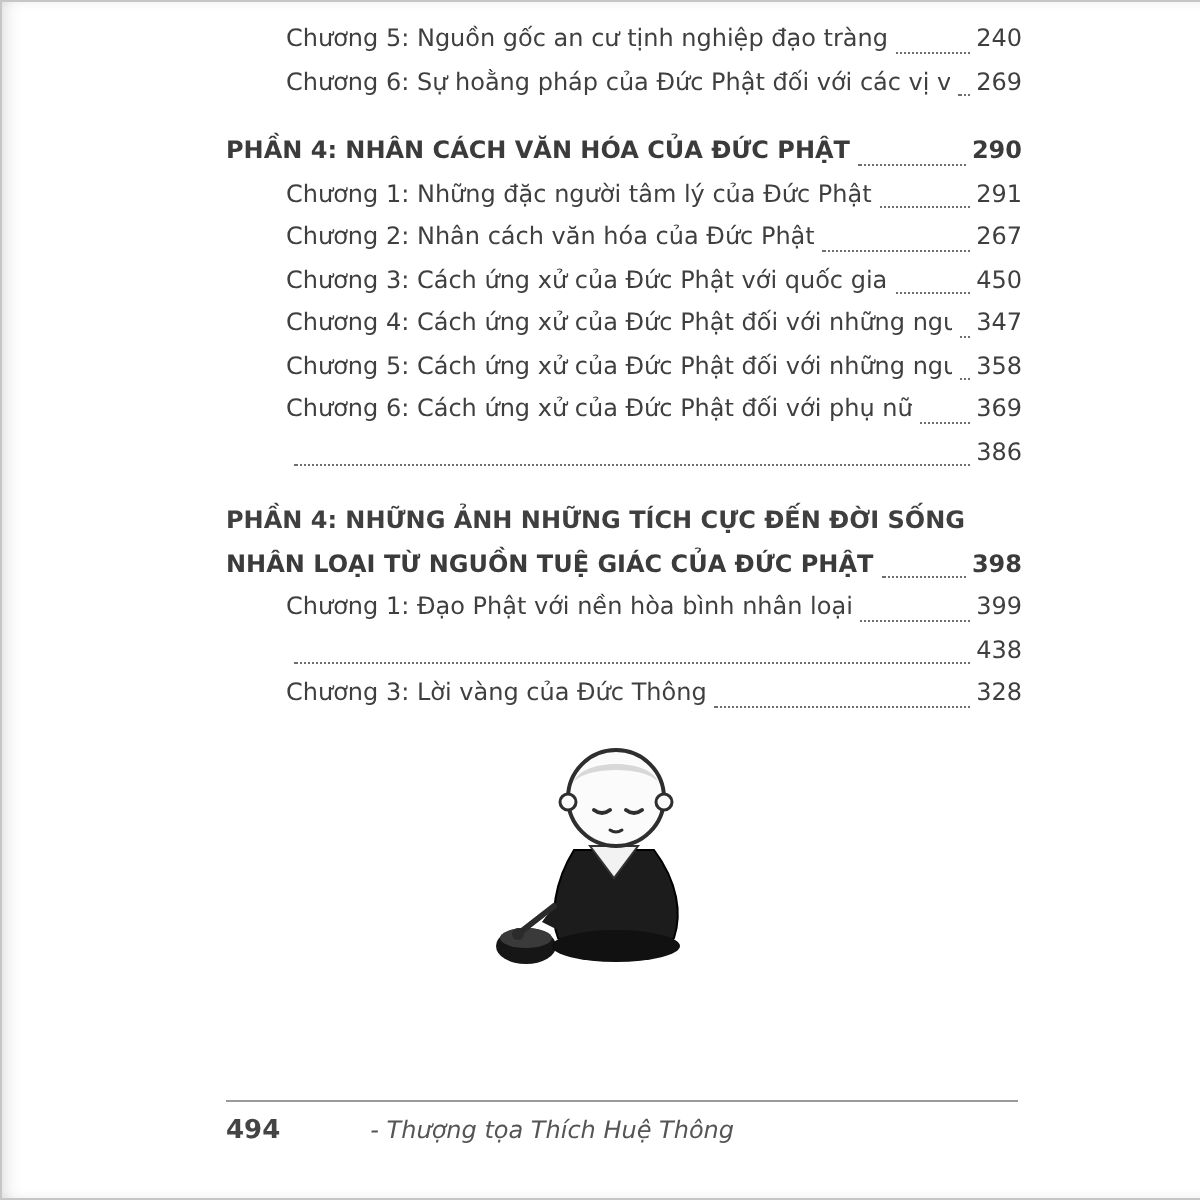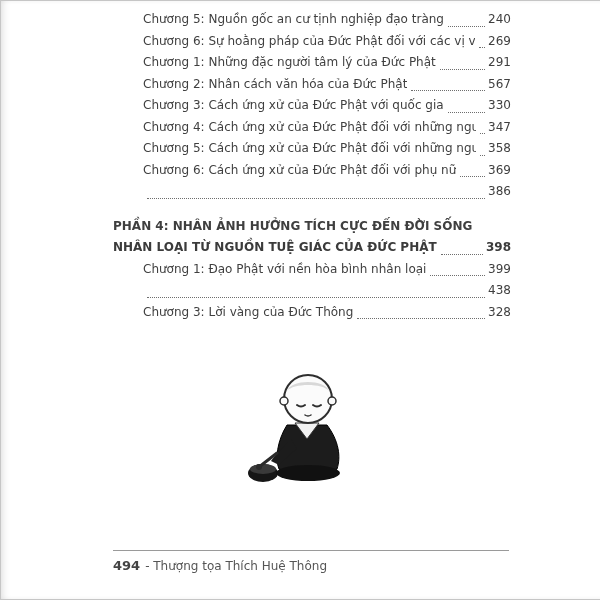--- a/index.html
+++ b/index.html
@@ -52,23 +52,24 @@
     white-space:nowrap;
   }
   .footer{
     position:absolute;
     left:112px; right:104px; top:549px;
     border-top:1px solid #9a9a9a;
     padding-top:7px;
     display:flex;
     align-items:baseline;
     color:#444;
+    gap:40px;
   }
   .footer .pageno{ font-weight:bold; font-size:13px; }
-  .footer .author{ font-size:12px; color:#555; margin-left:5px; }
+  .footer .author{ font-style:italic; font-size:12px; color:#555; margin-left:5px; }
   .monk{
     position:absolute;
     left:228px; top:362px;
     width:150px; height:135px;
   }
 </style>
 </head>
 <body>
 
 <div class="page">
@@ -78,35 +79,40 @@
       <span class="label">Chương 5: Nguồn gốc an cư tịnh nghiệp đạo tràng</span>
       <span class="leader"></span>
       <span class="pg">240</span>
     </div>
     <div class="toc-row entry">
       <span class="label">Chương 6: Sự hoằng pháp của Đức Phật đối với các vị vua</span>
       <span class="leader"></span>
       <span class="pg">269</span>
     </div>
 
+    <div class="toc-row section-heading section-gap">
+      <span class="label">PHẦN 4: NHÂN CÁCH VĂN HÓA CỦA ĐỨC PHẬT</span>
+      <span class="leader"></span>
+      <span class="pg">290</span>
+    </div>
 
     <div class="toc-row entry">
       <span class="label">Chương 1: Những đặc người tâm lý của Đức Phật</span>
       <span class="leader"></span>
       <span class="pg">291</span>
     </div>
     <div class="toc-row entry">
       <span class="label">Chương 2: Nhân cách văn hóa của Đức Phật</span>
       <span class="leader"></span>
-      <span class="pg">567</span>
+      <span class="pg">267</span>
     </div>
     <div class="toc-row entry">
       <span class="label">Chương 3: Cách ứng xử của Đức Phật với quốc gia</span>
       <span class="leader"></span>
-      <span class="pg">330</span>
+      <span class="pg">450</span>
     </div>
     <div class="toc-row entry">
       <span class="label">Chương 4: Cách ứng xử của Đức Phật đối với những người quyền quý</span>
       <span class="leader"></span>
       <span class="pg">347</span>
     </div>
     <div class="toc-row entry">
       <span class="label">Chương 5: Cách ứng xử của Đức Phật đối với những người cùng khổ.</span>
       <span class="leader"></span>
       <span class="pg">358</span>
@@ -114,21 +120,21 @@
     <div class="toc-row entry">
       <span class="label">Chương 6: Cách ứng xử của Đức Phật đối với phụ nữ</span>
       <span class="leader"></span>
       <span class="pg">369</span>
     </div>
     <div class="toc-row entry">
       <span class="leader"></span>
       <span class="pg">386</span>
     </div>
 
-    <div class="heading-line1 section-gap">PHẦN 4: NHÂN ẢNH HƯỞNG TÍCH CỰC ĐẾN ĐỜI SỐNG</div>
+    <div class="heading-line1 section-gap">PHẦN 4: NHỮNG ẢNH NHỮNG TÍCH CỰC ĐẾN ĐỜI SỐNG</div>
     <div class="toc-row section-heading">
       <span class="label">NHÂN LOẠI TỪ NGUỒN TUỆ GIÁC CỦA ĐỨC PHẬT</span>
       <span class="leader"></span>
       <span class="pg">398</span>
     </div>
 
     <div class="toc-row entry">
       <span class="label">Chương 1: Đạo Phật với nền hòa bình nhân loại</span>
       <span class="leader"></span>
       <span class="pg">399</span>

